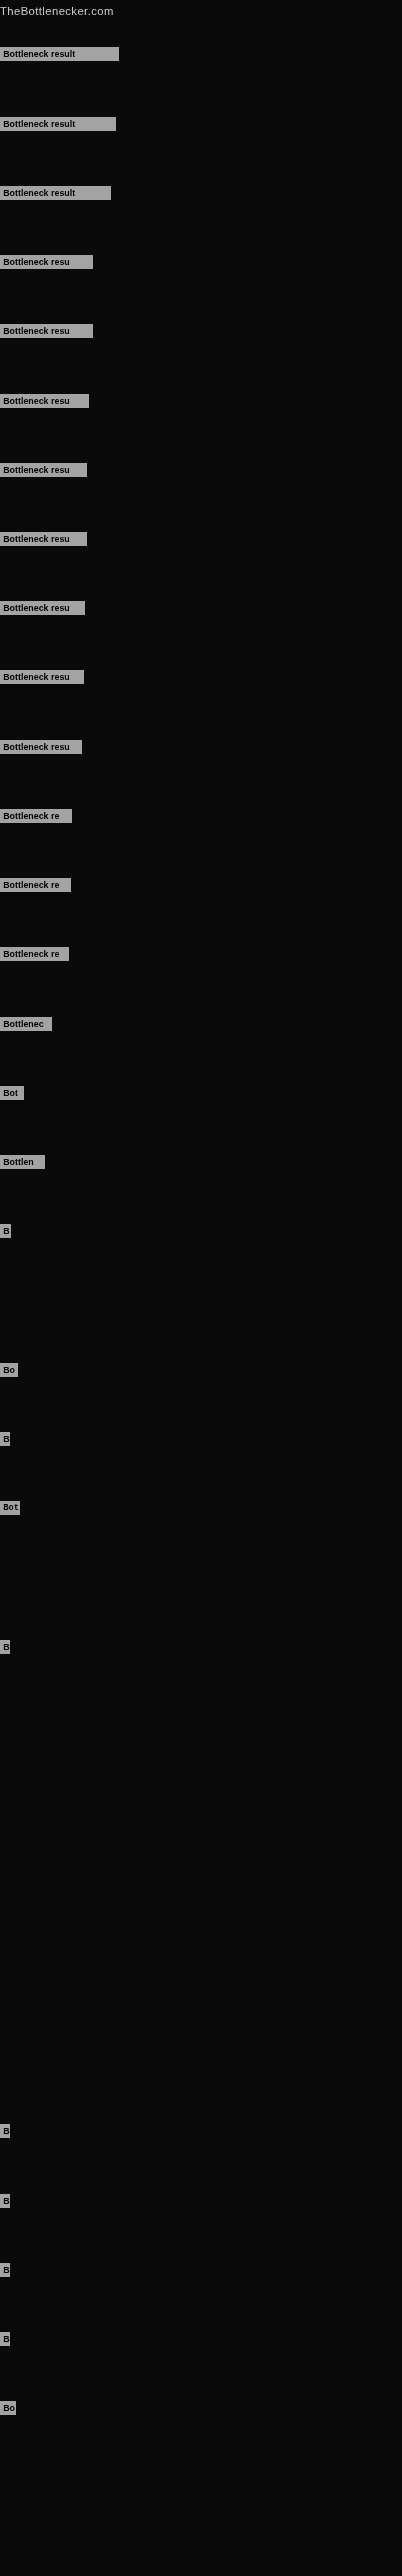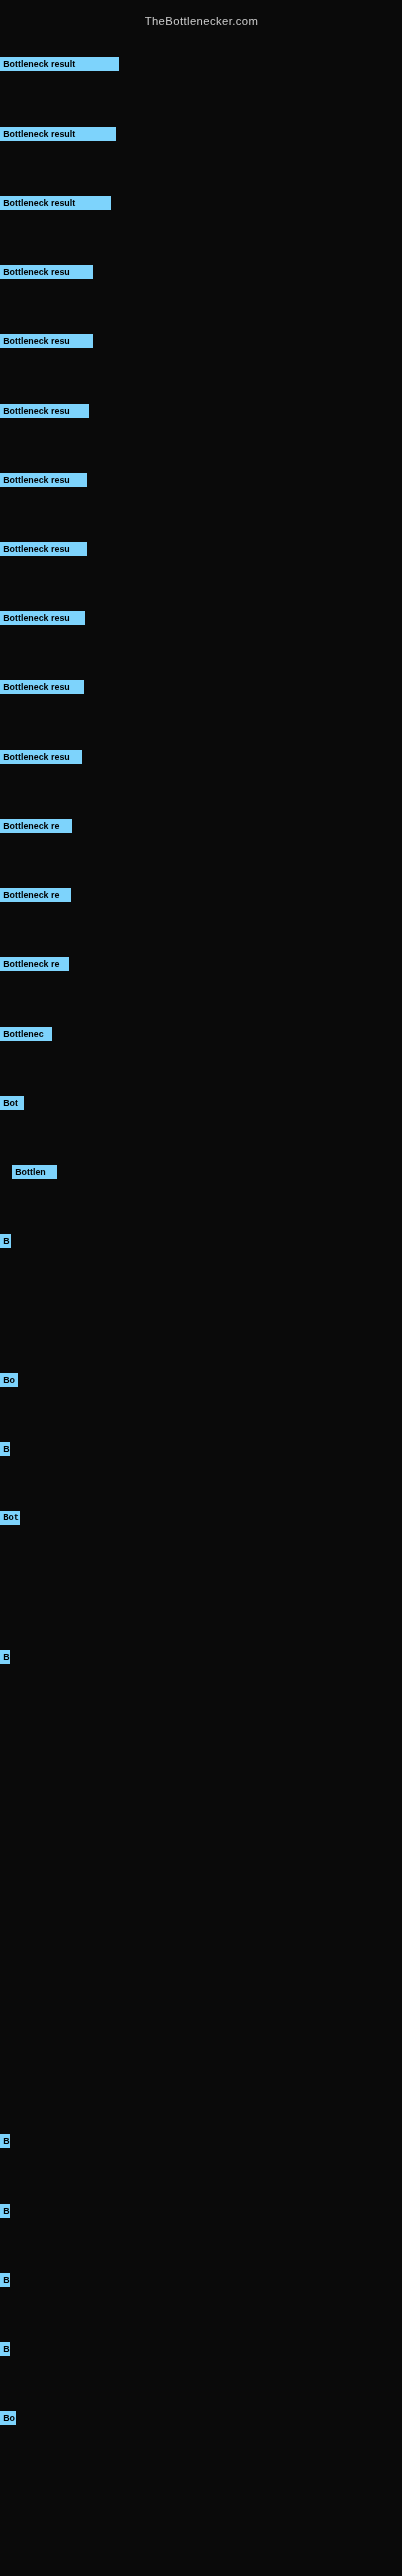--- a/index.html
+++ b/index.html
@@ -5,36 +5,35 @@
     * { margin: 0; padding: 0; box-sizing: border-box; }
     body {
       background-color: #0a0a0a;
       width: 403px;
       min-height: 2576px;
       font-family: Arial, sans-serif;
       position: relative;
       overflow-x: hidden;
     }
     .site-title {
-      text-align: center;
+      text-align: left;
       color: #cccccc;
       font-size: 11.3px;
       padding: 4.8px 0 3.2px 0;
       letter-spacing: 0.4px;
-      margin-top: 10px;
     }
     .bar-row {
       display: flex;
       align-items: center;
       margin-bottom: 0;
       position: absolute;
       left: 0;
     }
     .bar-label {
-      background-color: #7dd3fc;
+      background-color: #a3a3a3;
       color: #000;
       font-size: 8.9px;
       font-weight: bold;
       padding: 1.6px 3.2px;
       white-space: nowrap;
       overflow: hidden;
       height: 14.5px;
       display: flex;
       align-items: center;
     }
@@ -86,21 +85,21 @@
     </div>
     <div class="bar-row" style="top: 927px; left: 0px;">
       <div class="bar-label" style="width: 69px; height: 14.5px;">Bottleneck re</div>
     </div>
     <div class="bar-row" style="top: 997px; left: 0px;">
       <div class="bar-label" style="width: 52px; height: 14.5px;">Bottlenec</div>
     </div>
     <div class="bar-row" style="top: 1066px; left: 0px;">
       <div class="bar-label" style="width: 24px; height: 14.5px;">Bot</div>
     </div>
-    <div class="bar-row" style="top: 1135px; left: 12px;">
+    <div class="bar-row" style="top: 1135px; left: 0px;">
       <div class="bar-label" style="width: 45px; height: 14.5px;">Bottlen</div>
     </div>
     <div class="bar-row" style="top: 1204px; left: 0px;">
       <div class="bar-label" style="width: 11.3px; height: 14.5px;">B</div>
     </div>
     <div class="bar-row" style="top: 1343px; left: 0px;">
       <div class="bar-label" style="width: 17.7px; height: 14.5px;">Bo</div>
     </div>
     <div class="bar-row" style="top: 1412px; left: 0px;">
       <div class="bar-label" style="width: 9.7px; height: 14.5px;">B</div>

